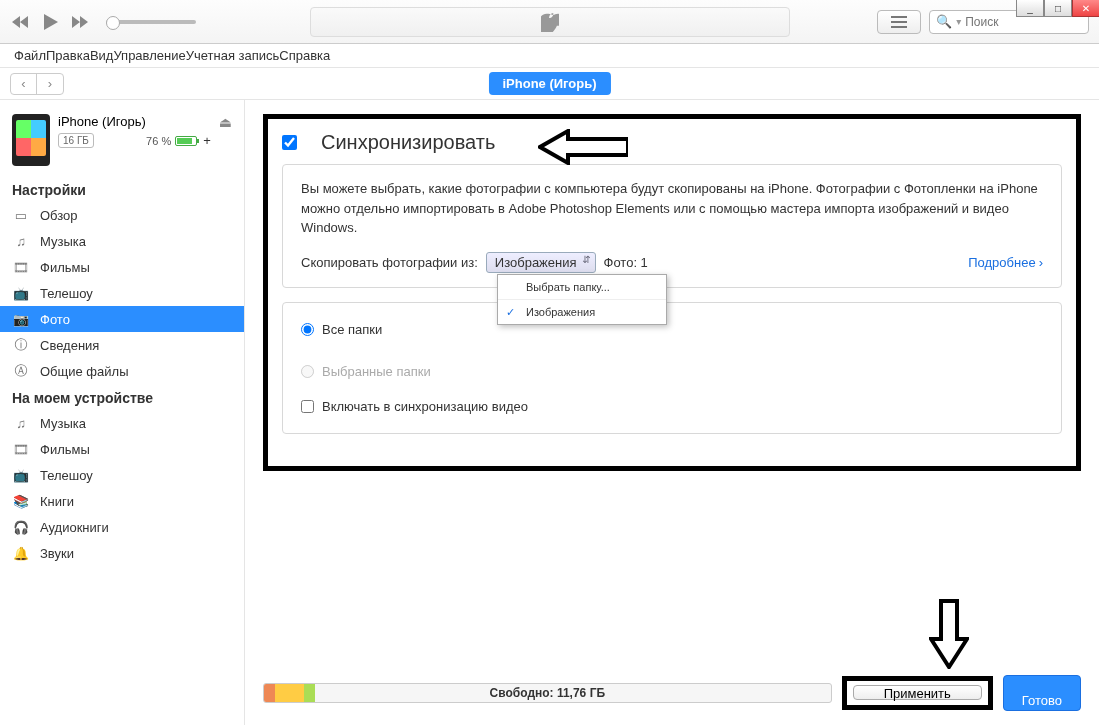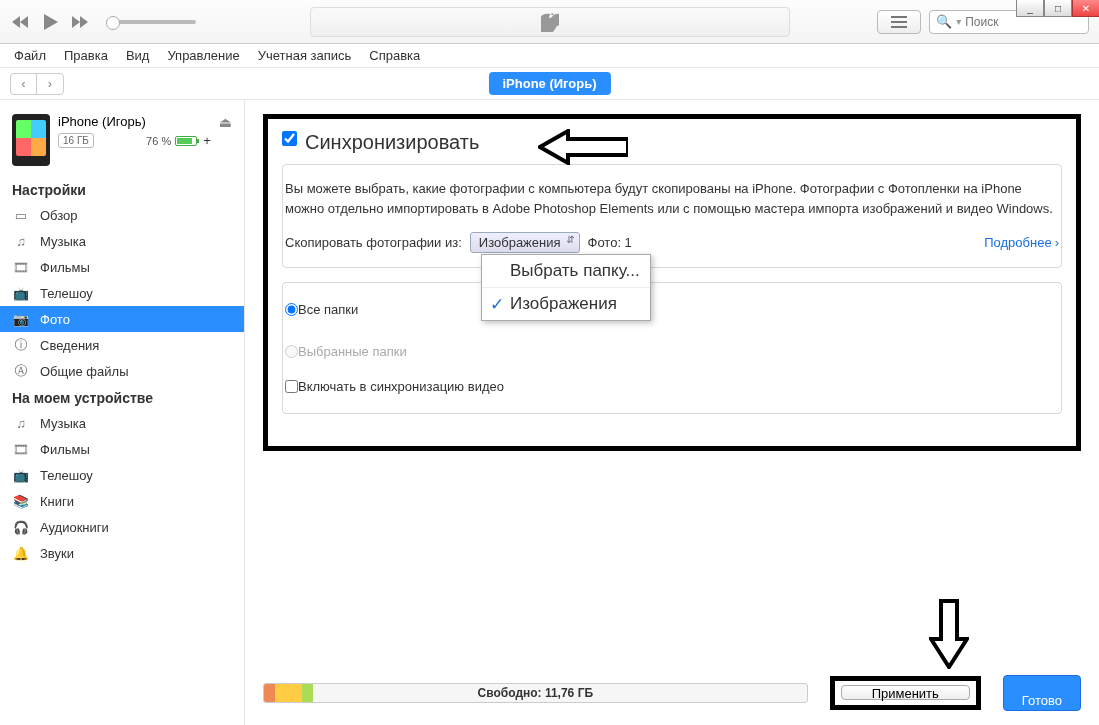--- a/index.html
+++ b/index.html
@@ -14,21 +14,21 @@
 .apple-logo { position: absolute; left: 50%; transform: translateX(-50%); width: 480px; height: 30px; border: 1px solid #ddd; border-radius: 4px; background: linear-gradient(#fafafa,#f0f0f0); display:flex; align-items:center; justify-content:center; color:#888; }
 .right-tools { margin-left: auto; display:flex; align-items:center; gap:8px; }
 .list-btn { width: 44px; height: 24px; border:1px solid #bbb; border-radius:4px; background:linear-gradient(#fff,#eee); display:flex; align-items:center; justify-content:center; color:#666; }
 .search-box { width: 160px; height: 24px; border:1px solid #bbb; border-radius: 4px; background:#fff; display:flex; align-items:center; padding:0 6px; color:#999; gap:4px; }
 .search-box input { border:none; outline:none; font-size:12px; width:100%; color:#c2410c; }
 .win-controls { position:absolute; top:-1px; right:-1px; display:flex; }
 .win-btn { width:28px; height:18px; border:1px solid #888; background:linear-gradient(#fff,#ddd); display:flex; align-items:center; justify-content:center; font-size:10px; color:#333; }
 .win-btn.close { background:linear-gradient(#f88,#e44); color:#fff; border-color:#a33; }
 
 
-.menubar { height: 24px; display:flex; align-items:center; gap:18px; padding:0 14px; border-bottom:1px solid #e5e5e5; font-size:13px; color:#333; }
+.menubar { height: 24px; display:flex; align-items:center; padding:0 14px; border-bottom:1px solid #e5e5e5; font-size:13px; color:#333; }
 
 
 .navrow { height: 32px; display:flex; align-items:center; padding:0 10px; border-bottom:1px solid #e5e5e5; position:relative; }
 .navarrows { display:flex; border:1px solid #ccc; border-radius:4px; overflow:hidden; }
 .navarrows span { width:26px; height:20px; display:flex; align-items:center; justify-content:center; color:#888; border-right:1px solid #ccc; }
 .navarrows span:last-child { border-right:none; }
 .device-pill { position:absolute; left:50%; transform:translateX(-50%); background:#2b8eff; color:#fff; padding:4px 14px; border-radius:4px; font-size:13px; font-weight:600; }
 
 
 .main { display:flex; height: calc(725px - 44px - 24px - 32px); }
@@ -48,43 +48,43 @@
 
 .section-title { font-size:14px; font-weight:700; color:#333; padding:6px 12px 4px; }
 .side-item { display:flex; align-items:center; gap:10px; padding:5px 12px; font-size:13px; color:#333; cursor:pointer; }
 .side-item.active { background:#2b8eff; color:#fff; }
 .side-item .icn { width:18px; height:16px; display:flex; align-items:center; justify-content:center; color:#777; }
 .side-item.active .icn { color:#fff; }
 
 
 .content { flex:1; position:relative; padding:14px 18px; overflow:hidden; }
 .heavy-box { border:5px solid #000; padding:12px 14px 18px; position:relative; }
-.sync-header { display:flex; align-items:flex-start; gap:8px; font-size:20px; color:#333; margin-bottom:10px; }
+.sync-header { display:flex; align-items:center; gap:24px; font-size:20px; color:#333; margin-bottom:10px; }
 .sync-header input { width:15px; height:15px; }
-.panel { border:1px solid #d8d8d8; border-radius:4px; padding:14px 2px; background:#fff; margin-bottom:14px; }
+.panel { border:1px solid #d8d8d8; border-radius:4px; padding:14px 18px; background:#fff; margin-bottom:14px; }
 .desc { font-size:13px; color:#333; line-height:1.5; margin-bottom:14px; }
 .copy-row { display:flex; align-items:center; gap:8px; font-size:13px; position:relative; }
 .select-box { border:1px solid #9ab; background:linear-gradient(#eef,#dde); padding:2px 18px 2px 8px; border-radius:3px; position:relative; font-size:13px; cursor:pointer; }
 .select-box::after { content:"⇵"; position:absolute; right:4px; top:1px; font-size:10px; color:#667; }
 .more-link { margin-left:auto; color:#1a6fe0; font-size:13px; display:flex; align-items:center; gap:3px; }
 .dropdown { position:absolute; top:22px; left:196px; width:170px; background:#fff; border:1px solid #aaa; box-shadow:2px 2px 6px rgba(0,0,0,0.25); z-index:10; }
-.dropdown-item { padding:6px 10px 6px 28px; font-size:17px; position:relative; cursor:pointer; }
+.dropdown-item { padding:6px 10px 6px 28px; font-size:11px; position:relative; cursor:pointer; }
 .dropdown-item:first-child { border-bottom:1px solid #eee; }
 .dropdown-item.checked::before { content:"✓"; position:absolute; left:8px; color:#1a6fe0; }
 
-.radio-row, .check-row { display:flex; align-items:center; font-size:13px; padding:5px 0; }
+.radio-row, .check-row { display:flex; align-items:center; gap:8px; font-size:13px; padding:5px 0; }
 .radio-row.disabled { color:#aaa;margin-top:17px; }
 .check-row { margin-top:10px; }
 
 
 .arrow { position:absolute; z-index:5; }
 .arrow svg { display:block; }
 
 
-.footer { position:absolute; bottom:14px; left:18px; right:18px; display:flex; align-items:center; gap:22px; }
+.footer { position:absolute; bottom:14px; left:18px; right:18px; display:flex; align-items:center; gap:10px; }
 .capacity-bar { flex:1; height:20px; border:1px solid #ccc; border-radius:3px; background:#f6f6f6; display:flex; align-items:center; overflow:hidden; position:relative; }
 .seg { height:100%; }
 .seg.s1{ background:#e85; width:2%; }
 .seg.s2{ background:#fc4; width:5%; }
 .seg.s3{ background:#ad5; width:2%; }
 .cap-label { position:absolute; left:50%; transform:translateX(-50%); font-size:12px; font-weight:700; color:#333; }
 .footer-btn { height:15px; padding:0 30px; font-size:13px; background:linear-gradient(#fff,#eee); border:1px solid #aaa; border-radius:4px; cursor:pointer; }
 .footer-btn.primary { background:#2b8eff; color:#fff; border-color:#1a6fe0; padding:17px 18px; }
 .apply-wrap { border:5px solid #000; padding:4px 6px; }
 

